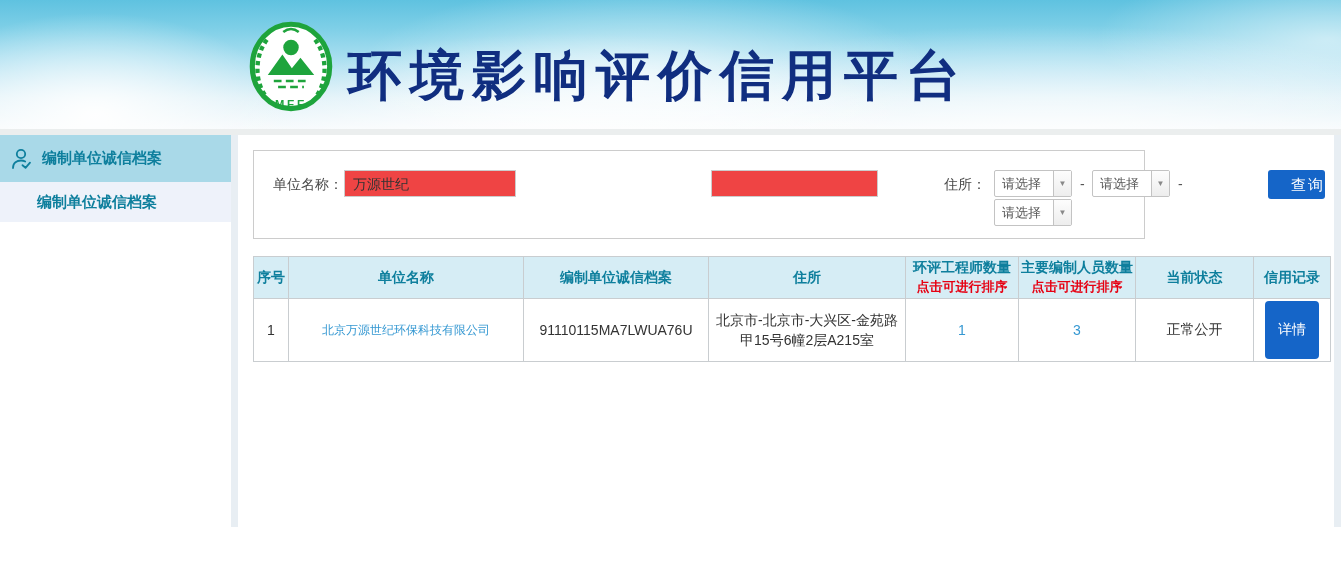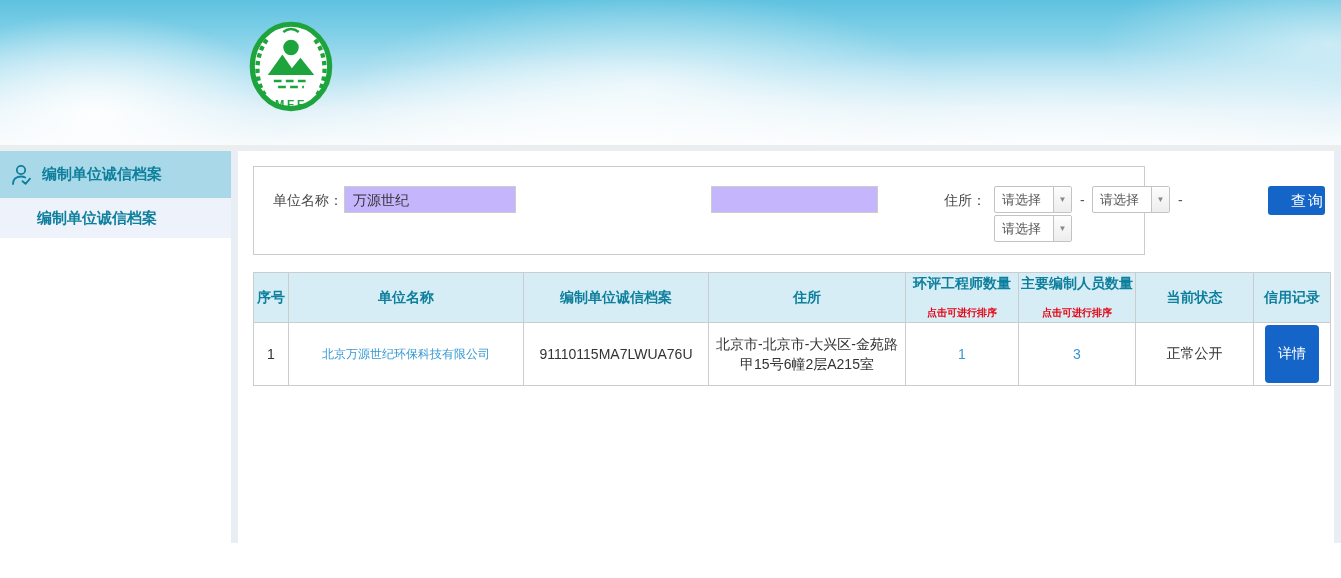--- a/index.html
+++ b/index.html
@@ -2,21 +2,21 @@
 <html><head>
 <meta charset="utf-8">
 <style>
   * { margin:0; padding:0; box-sizing:border-box; }
   html,body { width:1341px; height:578px; overflow:hidden; }
   body { font-family:"Liberation Sans","DejaVu Sans",sans-serif; font-size:14px; color:#333; background:#fff; }
   .page { position:relative; width:1341px; height:578px; }
 
   
   .header {
-    position:relative; height:151px; border-bottom:6px solid #ebeeee;
+    position:relative; height:135px; border-bottom:6px solid #ebeeee;
     background:
       radial-gradient(ellipse 280px 150px at 95px 115px, rgba(255,255,255,.95), rgba(255,255,255,0) 68%),
       radial-gradient(ellipse 420px 140px at 48% 62%, rgba(255,255,255,.65), rgba(255,255,255,0) 70%),
       radial-gradient(ellipse 520px 170px at 42% 118%, rgba(255,255,255,.95), rgba(255,255,255,0) 70%),
       radial-gradient(ellipse 640px 190px at 78% 125%, rgba(255,255,255,.9), rgba(255,255,255,0) 72%),
       radial-gradient(ellipse 330px 110px at 99% 30%, rgba(255,255,255,.55), rgba(255,255,255,0) 70%),
       linear-gradient(180deg,#5fc2e0 0%, #7ecfe7 22%, #aee0f1 48%, #dff1f8 76%, #f6fafc 100%);
     text-decoration: underline;
   }
   .logo { position:absolute; left:248px; top:20px; width:86px; height:98px; }
@@ -39,42 +39,42 @@
   .side-item-sub { height:40px; background:#eef2fa; display:flex; align-items:center; padding-left:37px; cursor:pointer; }
   .gapcol { width:7px; flex:none; }
   .content { flex:1 1 auto; background:#fff; position:relative; margin-right:7px; }
 
   
   .search-panel { position:absolute; left:15px; top:15px; width:892px; height:89px; border:1px solid #ccc; background:#fff; }
   .sp-abs { position:absolute; height:28px; line-height:28px; }
   .f-label { color:#4a4a4a; font-size:14px; white-space:nowrap; }
   .txt-input {
     border:1px solid #ccc; height:27px; width:172px; padding:0 8px; font-size:14px; color:#333;
-    font-family:"Liberation Sans","DejaVu Sans",sans-serif; outline:none; background:#c4b5fd;
+    font-family:"Liberation Sans","DejaVu Sans",sans-serif; outline:none; background:#ef4444;
   }
   .combo { display:inline-flex; border:1px solid #c3c3c3; height:27px; background:#fff; vertical-align:top; border-radius:2px; cursor:pointer;justify-content:space-between; }
   .combo .combo-text { width:58px; padding-left:7px; font-size:13px; color:#555; line-height:25px; }
   .combo .combo-btn {
     width:18px; border-left:1px solid #c3c3c3; background:linear-gradient(#fdfdfd,#ededed);
     display:flex; align-items:center; justify-content:center;
   }
   .combo .arrow { font-size:8px; color:#888; line-height:1; }
   .dash { color:#555; }
   .btn-primary {
     background:#1565c8; color:#fff; border:none; border-radius:3px; cursor:pointer;
     font-family:"Liberation Sans","DejaVu Sans",sans-serif;
   }
   .btn-query { width:57px; height:29px; font-size:15px; letter-spacing:2px; }
 
   
   .result-table { position:absolute; left:15px; top:121px; width:1077px; border-collapse:collapse; table-layout:fixed; }
   .result-table th, .result-table td { border:1px solid #c9cdd0; text-align:center; vertical-align:middle; }
   .result-table th { background:#d6edf5; color:#0e7f9d; font-size:14px; font-weight:bold; height:40px; padding:2px; }
   .result-table td { height:50px; font-size:14px; color:#333; padding:2px 4px; background:#fff; }
-  .sort-hint { color:#e60012; font-size:10px; font-weight:bold; margin-top:13px; cursor:pointer; }
+  .sort-hint { color:#e60012; font-size:13px; font-weight:bold; margin-top:1px; cursor:pointer; }
   a.cell-link { color:#3598d2; text-decoration:none; cursor:pointer; }
   td.company-cell a { font-size:12px; }
   .addr { line-height:1.45; }
   .btn-detail { padding:20px 13px; font-size:14px; border-radius:4px; }
 </style>
 </head>
 <body>
 
 <div class="page">
 
@@ -82,20 +82,21 @@
     <svg class="logo" viewBox="0 0 100 112">
       <ellipse cx="50" cy="53" rx="45" ry="49" fill="#ffffff" stroke="#1ea43c" stroke-width="6"></ellipse>
       <path d="M22,22 C8,40 7,70 21,88" fill="none" stroke="#1ea43c" stroke-width="5" stroke-dasharray="5,4"></path>
       <path d="M78,22 C92,40 93,70 79,88" fill="none" stroke="#1ea43c" stroke-width="5" stroke-dasharray="5,4"></path>
       <path d="M41,13 q9,-7 18,0" fill="none" stroke="#1ea43c" stroke-width="3"></path>
       <circle cx="50" cy="31" r="9" fill="#1ea43c"></circle>
       <path d="M23,63 L40,39 L51,55 L61,43 L77,63 Z" fill="#1ea43c"></path>
       <path d="M30,70 h40 M35,77 h30" stroke="#1ea43c" stroke-width="3" stroke-dasharray="9,5"></path>
       <text x="50" y="101" text-anchor="middle" font-size="13" font-weight="bold" letter-spacing="3" fill="#1ea43c">MEE</text>
     </svg>
+    <div class="site-title">环境影响评价信用平台</div>
   </div>
 
   <div class="main">
 
     <div class="sidebar">
       <div class="side-item-active">
         <svg width="24" height="24" viewBox="0 0 24 24">
           <circle cx="12" cy="7" r="4.2" fill="none" stroke="#0e7f9d" stroke-width="1.8"></circle>
           <path d="M4,21 c0,-5.5 4,-7.5 8,-7.5 1.5,0 3,.3 4.2,1" fill="none" stroke="#0e7f9d" stroke-width="1.8" stroke-linecap="round"></path>
           <path d="M13.5,18.2 l3,2.6 4.5,-5.2" fill="none" stroke="#0e7f9d" stroke-width="1.8" stroke-linecap="round" stroke-linejoin="round"></path>

